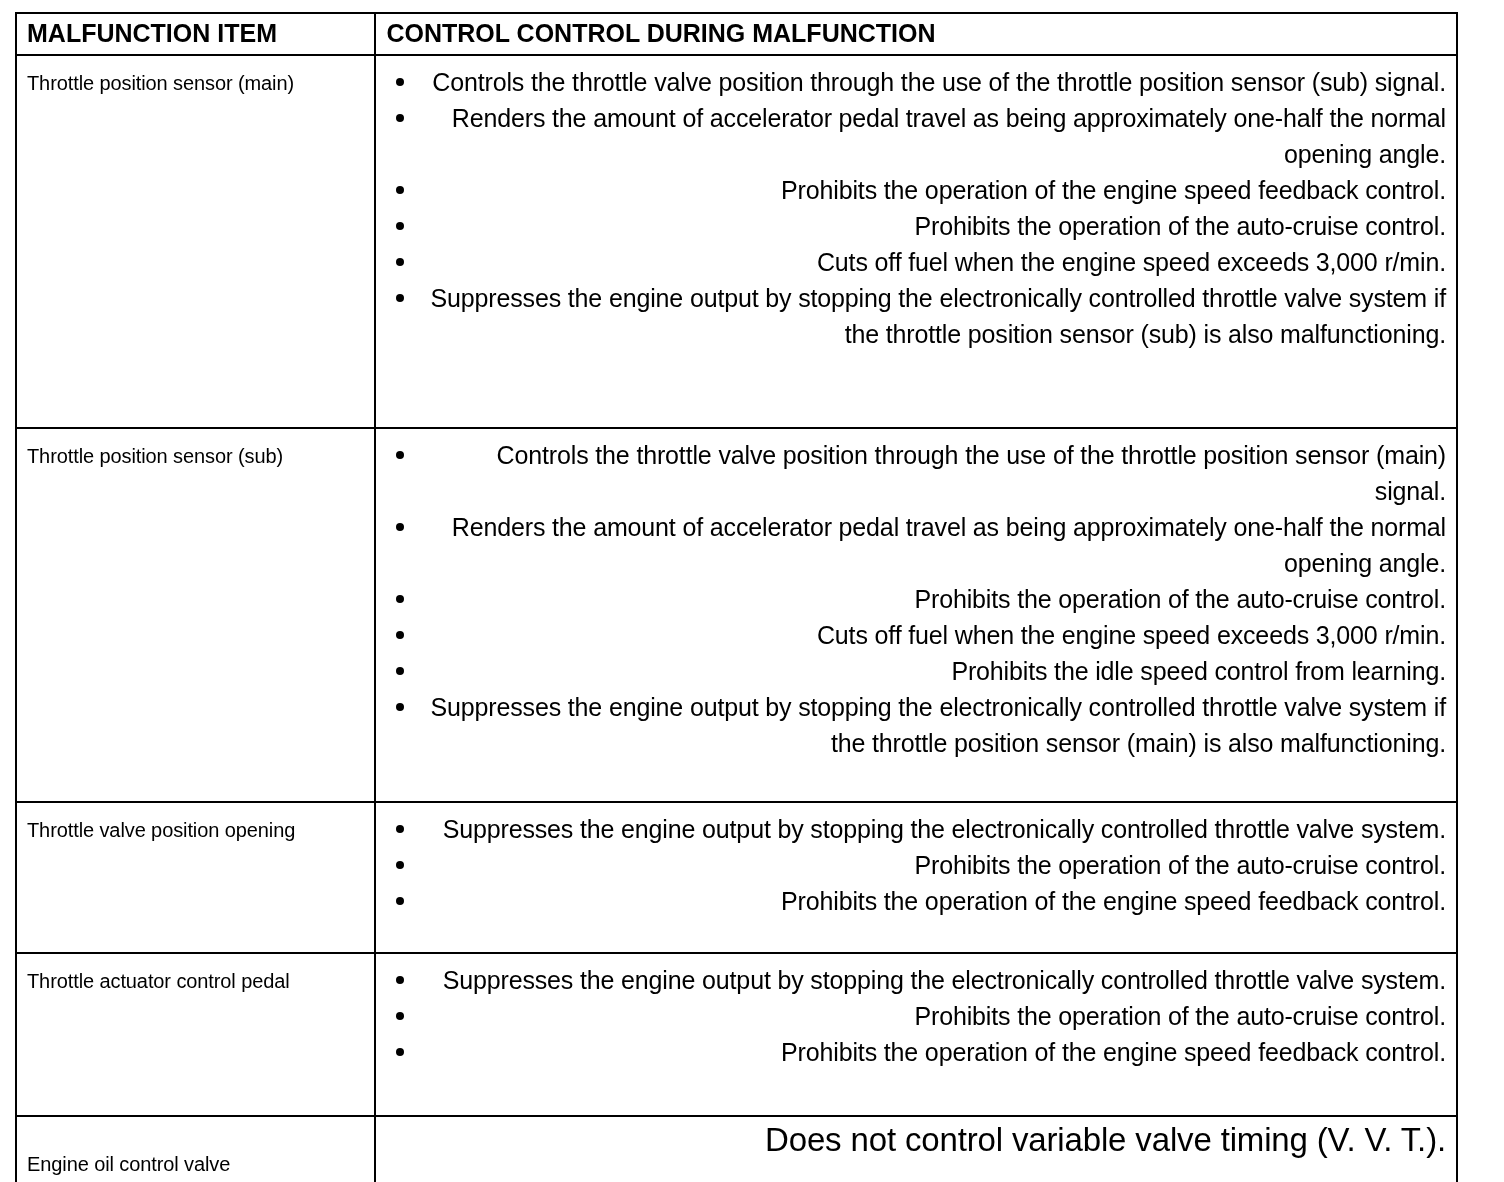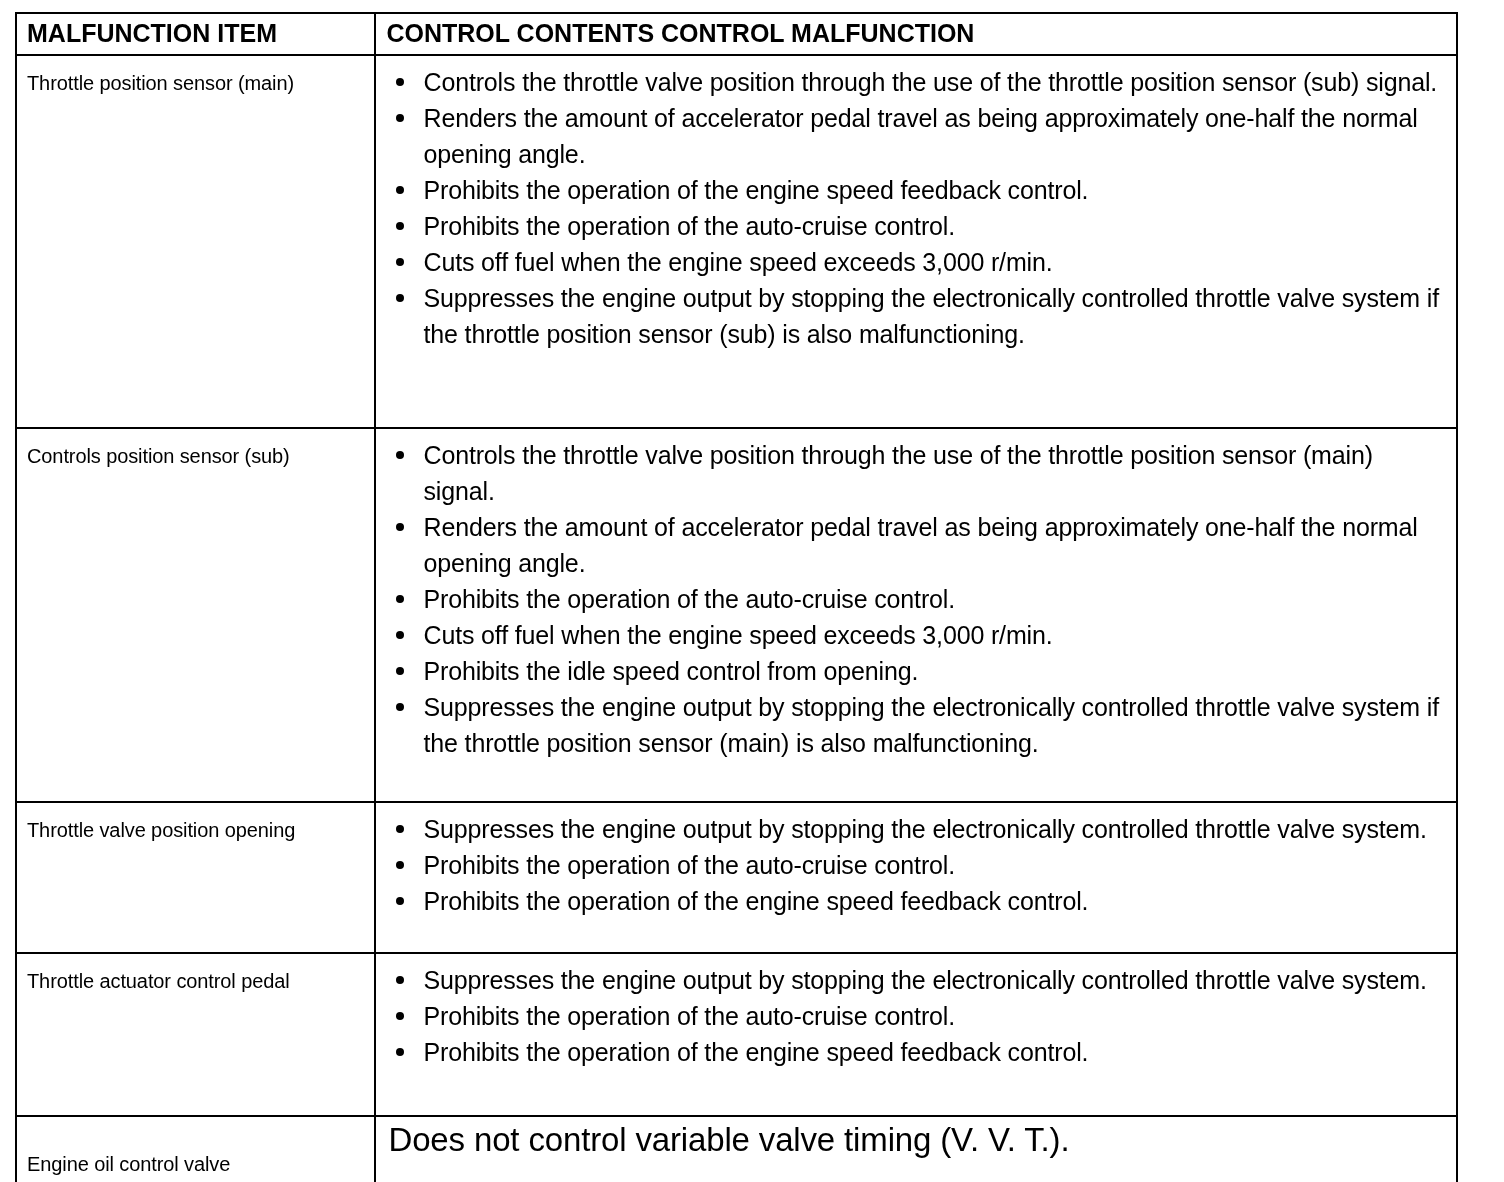--- a/index.html
+++ b/index.html
@@ -57,20 +57,21 @@
   .item-cell .celltext {
     display: block;
     padding: 9px 8px 4px 10px;
     font-size: 20px;
     line-height: 36px;
     letter-spacing: -0.1px;
   }
 
   .contents-cell {
     padding: 0;
+    text-align: right;
   }
   .bullet-list {
     list-style: none;
     margin: 0;
     padding: 8px 10px 6px 0;
   }
   .bullet-list li {
     position: relative;
     padding-left: 47px;
     font-size: 25px;
@@ -118,21 +119,21 @@
     <colgroup>
       <col class="col-item">
       <col class="col-contents">
     </colgroup>
     <thead>
       <tr>
         <th class="hdr-cell">
           <span class="celltext">MALFUNCTION ITEM</span>
         </th>
         <th class="hdr-cell">
-          <span class="celltext">CONTROL CONTENTS CONTROL MALFUNCTION</span>
+          <span class="celltext">CONTROL CONTROL DURING MALFUNCTION</span>
         </th>
       </tr>
     </thead>
     <tbody>
 
       <tr class="row-tps-main">
         <td class="item-cell">
           <span class="celltext">Throttle position sensor (main)</span>
         </td>
         <td class="contents-cell">
@@ -142,29 +143,29 @@
             <li><span class="bullet-dot"></span><span>Prohibits the operation of the engine speed feedback control.</span></li>
             <li><span class="bullet-dot"></span><span>Prohibits the operation of the auto-cruise control.</span></li>
             <li><span class="bullet-dot"></span><span>Cuts off fuel when the engine speed exceeds 3,000 r/min.</span></li>
             <li><span class="bullet-dot"></span><span>Suppresses the engine output by stopping the electronically controlled throttle valve system if the throttle position sensor (sub) is also malfunctioning.</span></li>
           </ul>
         </td>
       </tr>
 
       <tr class="row-tps-sub">
         <td class="item-cell">
-          <span class="celltext">Controls position sensor (sub)</span>
+          <span class="celltext">Throttle position sensor (sub)</span>
         </td>
         <td class="contents-cell">
           <ul class="bullet-list">
             <li><span class="bullet-dot"></span><span>Controls the throttle valve position through the use of the throttle position sensor (main) signal.</span></li>
             <li><span class="bullet-dot"></span><span>Renders the amount of accelerator pedal travel as being approximately one-half the normal opening angle.</span></li>
             <li><span class="bullet-dot"></span><span>Prohibits the operation of the auto-cruise control.</span></li>
             <li><span class="bullet-dot"></span><span>Cuts off fuel when the engine speed exceeds 3,000 r/min.</span></li>
-            <li><span class="bullet-dot"></span><span>Prohibits the idle speed control from opening.</span></li>
+            <li><span class="bullet-dot"></span><span>Prohibits the idle speed control from learning.</span></li>
             <li><span class="bullet-dot"></span><span>Suppresses the engine output by stopping the electronically controlled throttle valve system if the throttle position sensor (main) is also malfunctioning.</span></li>
           </ul>
         </td>
       </tr>
 
       <tr class="row-tvpf">
         <td class="item-cell">
           <span class="celltext">Throttle valve position opening</span>
         </td>
         <td class="contents-cell">

